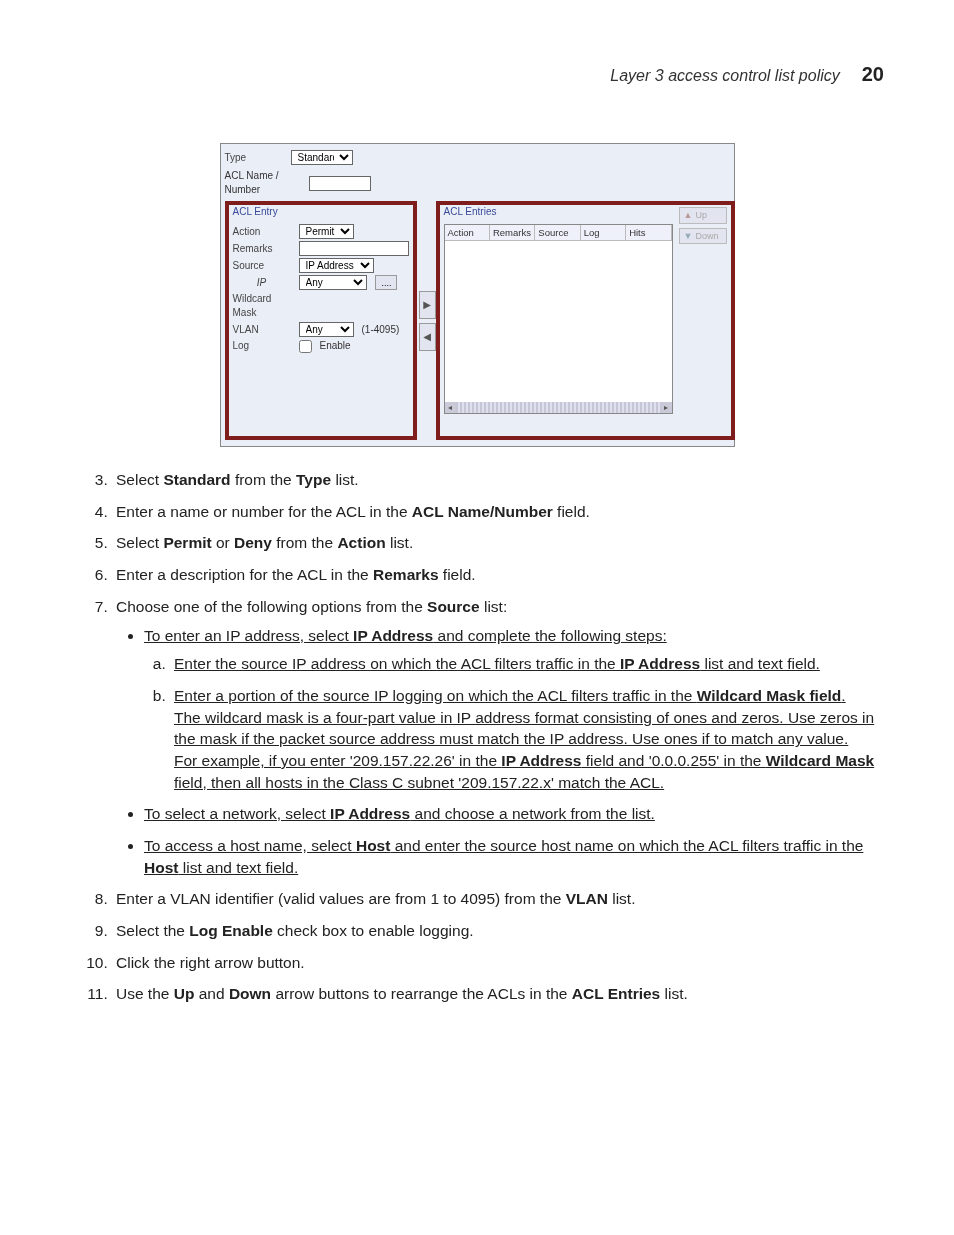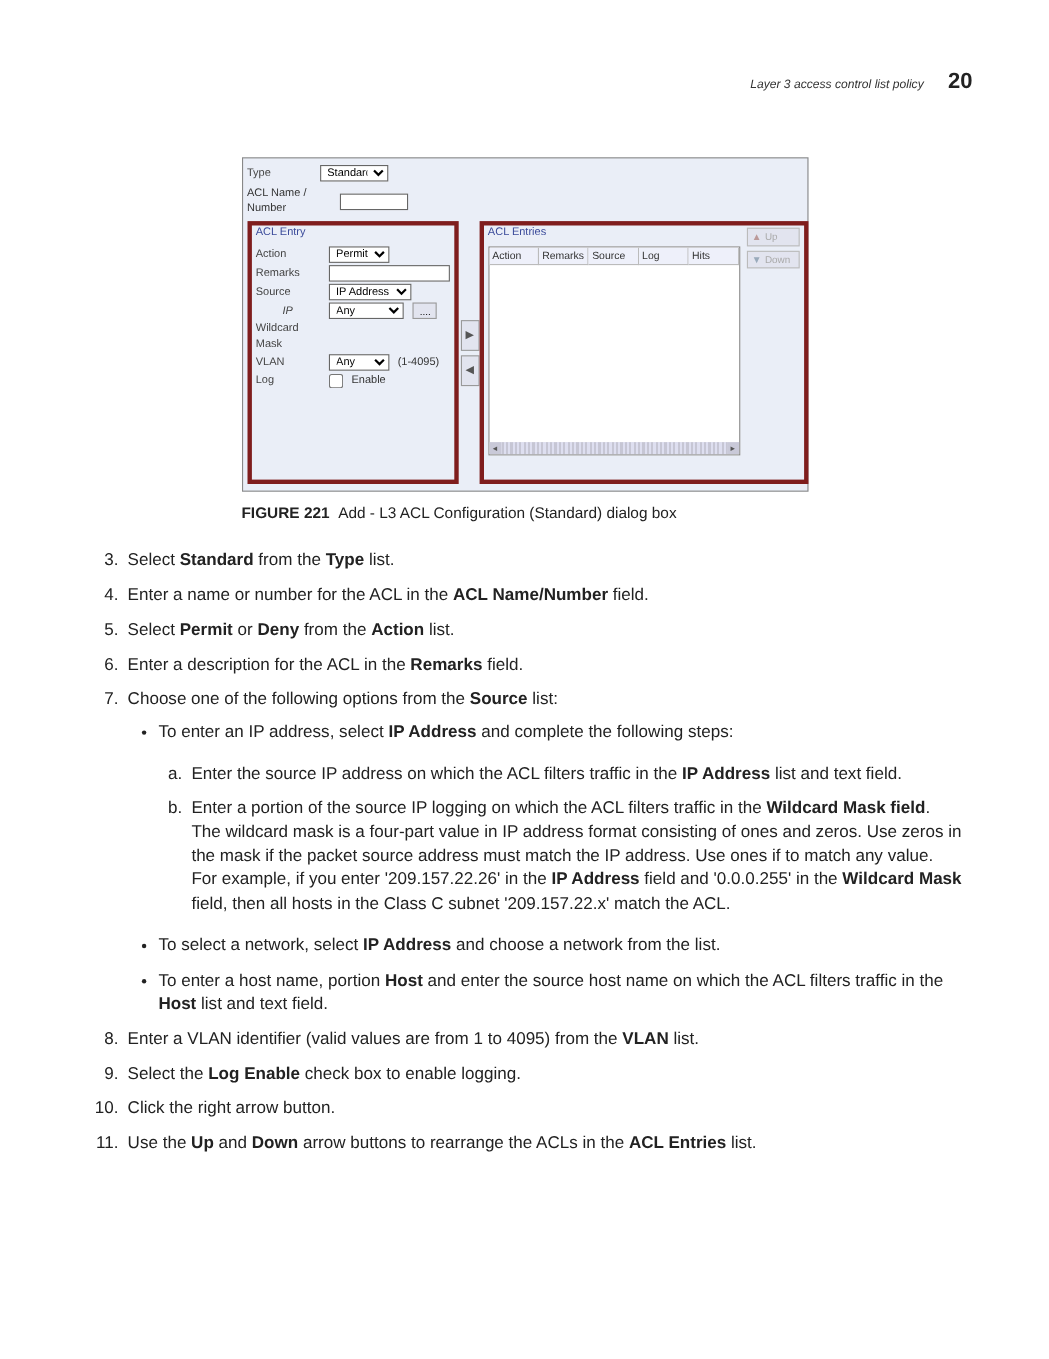--- a/index.html
+++ b/index.html
@@ -13,21 +13,21 @@
     box-sizing: border-box;
   }
   .header-line {
     display: flex;
     justify-content: flex-end;
     align-items: baseline;
     gap: 22px;
     margin-bottom: 55px;
   }
   .header-title {
-    font-size: 11px;
+    font-size: 16px;
     font-style: italic;
     color: #333;
     text-align: right;
   }
   .chapter-num {
     font-size: 20px;
     font-weight: bold;
   }
   
   .fig-wrap {
@@ -154,24 +154,25 @@
     padding-left: 4px;
   }
   .bold { font-weight: bold; }
   ul.bullets {
     list-style: disc;
     margin: 8px 0 8px 0;
     padding-left: 28px;
   }
   ul.bullets > li {
     margin-bottom: 10px;
+    text-decoration: underline;
   }
   ol.alpha {
     list-style: lower-alpha;
-    margin: 16px 0;
+    margin: 6px 0;
     padding-left: 26px;
   }
   ol.alpha > li {
     margin-bottom: 10px;
     padding-left: 4px;
   }
   .link { color: #1a4fa3; }
   .hatch {
     flex:1; height:11px;
     background: repeating-linear-gradient(90deg,#c6c6d4 0,#c6c6d4 2px,#dedff0 2px,#dedff0 4px);
@@ -259,23 +260,20 @@
               <span style="color:#b99;">▲</span>
               <span>Up</span>
             </div>
           <div class="updown-btn">
               <span style="color:#9ab;">▼</span>
               <span>Down</span>
             </div>
         </div>
       </div>
     </div>
-  </div>
-  <div class="figure-caption">
-    <b>FIGURE 221</b>&nbsp;&nbsp;<span>Add - L3 ACL Configuration (Standard) dialog box</span>
   </div>
 </div>
 
 <ol class="main" start="3">
   <li><span>Select </span><span class="bold">Standard</span><span> from the </span><span class="bold">Type</span><span> list.</span></li>
   <li><span>Enter a name or number for the ACL in the </span><span class="bold">ACL Name/Number</span><span> field.</span></li>
   <li><span>Select </span><span class="bold">Permit</span><span> or </span><span class="bold">Deny</span><span> from the </span><span class="bold">Action</span><span> list.</span></li>
   <li><span>Enter a description for the ACL in the </span><span class="bold">Remarks</span><span> field.</span></li>
   <li><span>Choose one of the following options from the </span><span class="bold">Source</span><span> list:</span>
     <ul class="bullets">
@@ -283,20 +281,20 @@
         <ol class="alpha">
           <li><span>Enter the source IP address on which the ACL filters traffic in the </span><span class="bold">IP Address</span><span> list and text field.</span></li>
           <li><span>Enter a portion of the source IP logging on which the ACL filters traffic in the </span><span class="bold">Wildcard Mask field</span><span>.</span><br>
             <span>The wildcard mask is a four-part value in IP address format consisting of ones and zeros. Use zeros in the mask if the packet source address must match the IP address. Use ones if to match any value.</span><br>
             <span>For example, if you enter '209.157.22.26' in the </span><span class="bold">IP Address</span><span> field and '0.0.0.255' in the </span><span class="bold">Wildcard Mask</span><span> field, then all hosts in the Class C subnet '209.157.22.x' match the ACL.</span>
           </li>
         </ol>
       </li>
       <li><span>To select a network, select </span><span class="bold">IP Address</span><span> and choose a network from the list.</span>
       </li>
-      <li><span>To enter a host name, portion </span><span class="bold">Host</span><span> and enter the source host name on which the ACL filters traffic in the </span><span class="bold">Host</span><span> list and text field.</span></li>
+      <li><span>To access a host name, select </span><span class="bold">Host</span><span> and enter the source host name on which the ACL filters traffic in the </span><span class="bold">Host</span><span> list and text field.</span></li>
     </ul>
   </li>
   <li><span>Enter a VLAN identifier (valid values are from 1 to 4095) from the </span><span class="bold">VLAN</span><span> list.</span></li>
   <li><span>Select the </span><span class="bold">Log Enable</span><span> check box to enable logging.</span></li>
   <li><span>Click the right arrow button.</span></li>
   <li><span>Use the </span><span class="bold">Up</span><span> and </span><span class="bold">Down</span><span> arrow buttons to rearrange the ACLs in the </span><span class="bold">ACL Entries</span><span> list.</span></li>
 </ol>
 
 </body></html>

